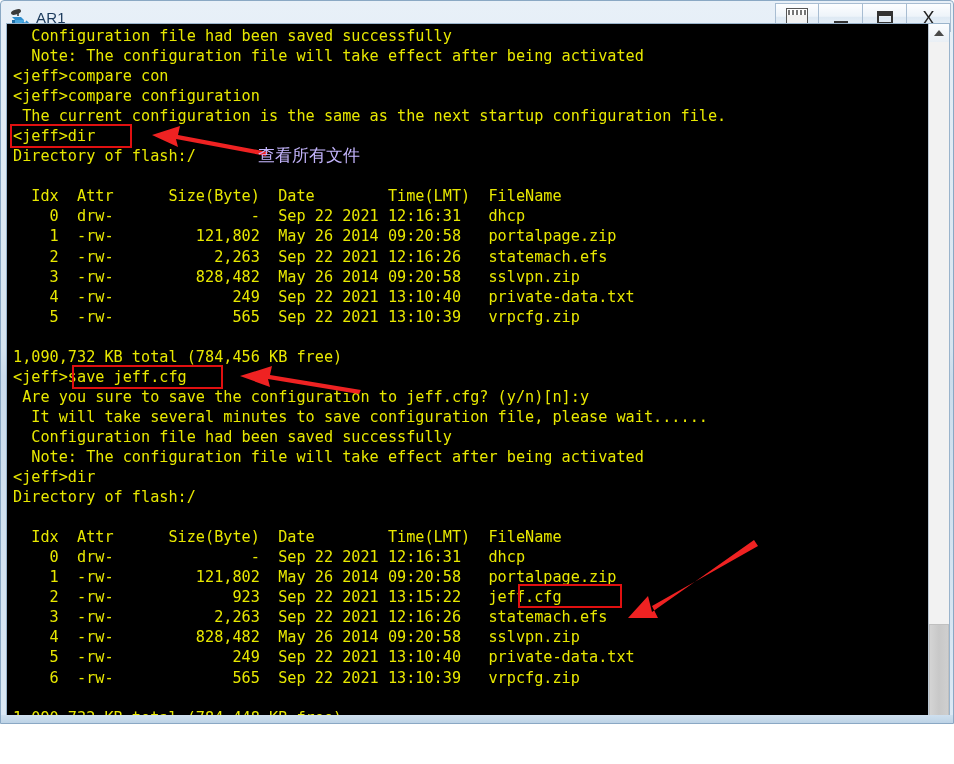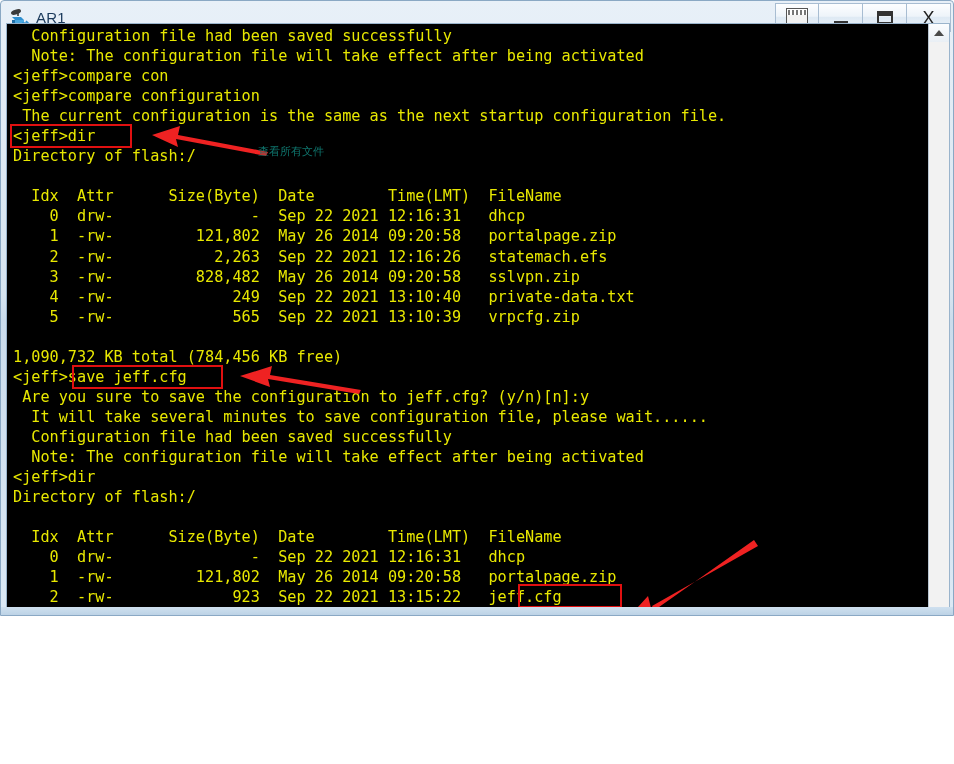--- a/index.html
+++ b/index.html
@@ -11,21 +11,21 @@
     width: 954px;
     height: 764px;
     overflow: hidden;
     font-family: "DejaVu Sans Mono", monospace;
   }
 
   
   .window {
     position: relative;
     width: 954px;
-    height: 616px;
+    height: 724px;
     box-sizing: border-box;
     background: linear-gradient(to bottom, #e8f0f8 0%, #d6e4f0 48%, #cbdcec 52%, #dce9f5 100%);
     border: 1px solid #8aa8c4;
     border-radius: 4px 4px 0 0;
     overflow: hidden;
   }
 
   
   .titlebar {
     position: absolute;
@@ -196,23 +196,23 @@
 
   
   .anno-box {
     position: absolute;
     border: 2px solid #e01010;
     box-sizing: border-box;
     pointer-events: none;
   }
   .anno-text {
     position: absolute;
-    color: #0f766e;
+    color: #c4b5fd;
     font-family: "DejaVu Sans", sans-serif;
-    font-size: 11px;
+    font-size: 17px;
     white-space: nowrap;
     font-weight: 500;
   }
   .anno-arrow {
     position: absolute;
     pointer-events: none;
   }
 
   
   .watermark {

